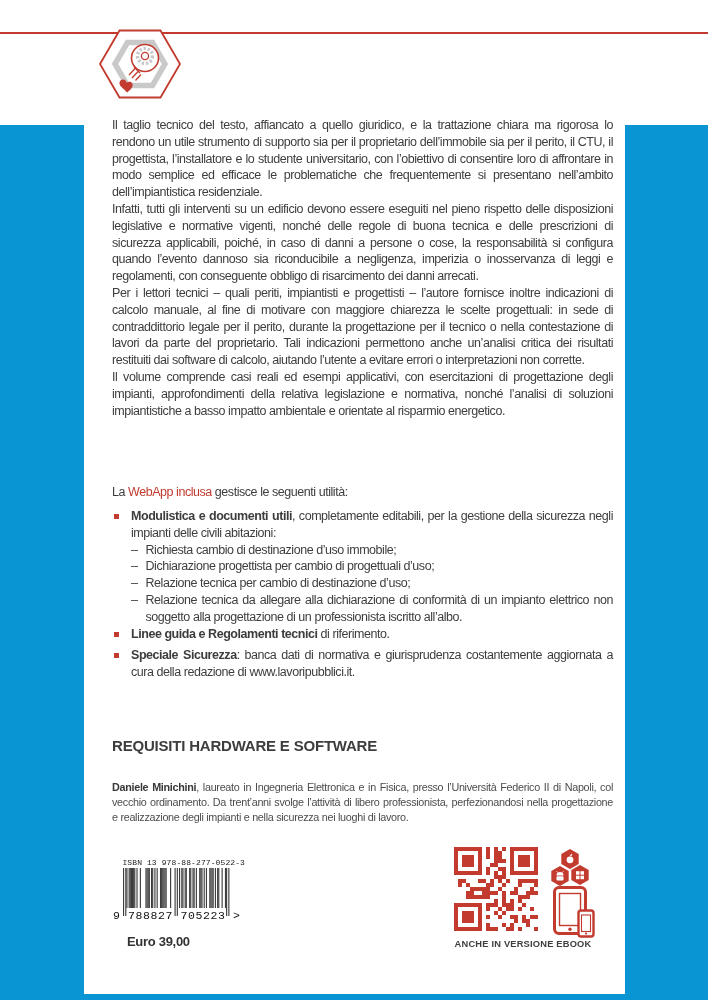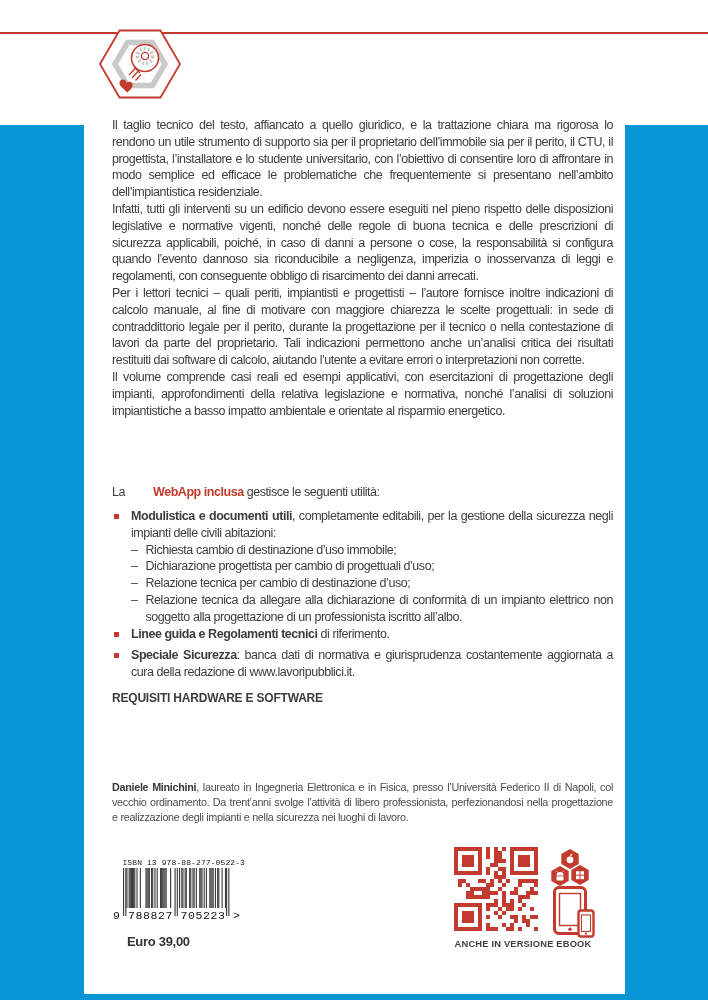--- a/index.html
+++ b/index.html
@@ -15,29 +15,29 @@
   
   .strip-left{left:0;top:125px;width:84px;height:875px;background:var(--blue);}
   .strip-right{left:625px;top:125px;width:83px;height:875px;background:var(--blue);}
   .bottom-bar{left:0;bottom:0;width:708px;height:6px;background:var(--blue);}
   
   .col{left:112px;width:501px;}
   .body-text{font-size:12.5px;line-height:16.8px;letter-spacing:-0.45px;color:var(--text);
              text-align:justify;}
   .body-text p{margin:0;}
   .webapp-line{font-size:12.5px;letter-spacing:-0.45px;color:var(--text);}
-  .webapp-line .hl{color:var(--red);font-weight:bold;margin-left:25px;}
+  .webapp-line .hl{color:var(--red);font-weight:normal;}
   .feature{display:flex;font-size:12.5px;line-height:16.8px;letter-spacing:-0.45px;
            color:var(--text);text-align:justify;}
   .feature .sq{flex:0 0 auto;width:5px;height:5px;background:var(--red);margin:6px 12px 0 2px;}
   .feature b{font-weight:bold;}
   .subs{margin-top:0;}
   .sub{display:flex;}
   .sub::before{content:"\2013";flex:0 0 auto;margin-right:8px;color:var(--text);}
-  .req-head{font-size:12px;font-weight:bold;letter-spacing:-0.2px;color:var(--text);}
+  .req-head{font-size:15px;font-weight:bold;letter-spacing:-0.2px;color:var(--text);margin-top:46px;}
   .req-body{font-size:12.2px;line-height:16.5px;letter-spacing:-0.4px;color:var(--text);text-align:justify;}
   .author{font-size:10.8px;line-height:15.2px;letter-spacing:-0.3px;color:var(--author_text);text-align:justify;}
   .author b{color:#383838;}
   
   .barcode{left:113px;top:858px;width:132px;}
   .isbn-label{font-family:"Liberation Mono",monospace;font-size:8px;letter-spacing:0.1px;
               color:#222;white-space:nowrap;margin-left:2px;text-align:right;}
   .bars-wrap{margin-left:10px;margin-top:1px;}
   .bc-digits{font-family:"Liberation Mono",monospace;font-size:11.5px;color:#111;
              letter-spacing:0.6px;white-space:nowrap;margin-top:-9px;}

